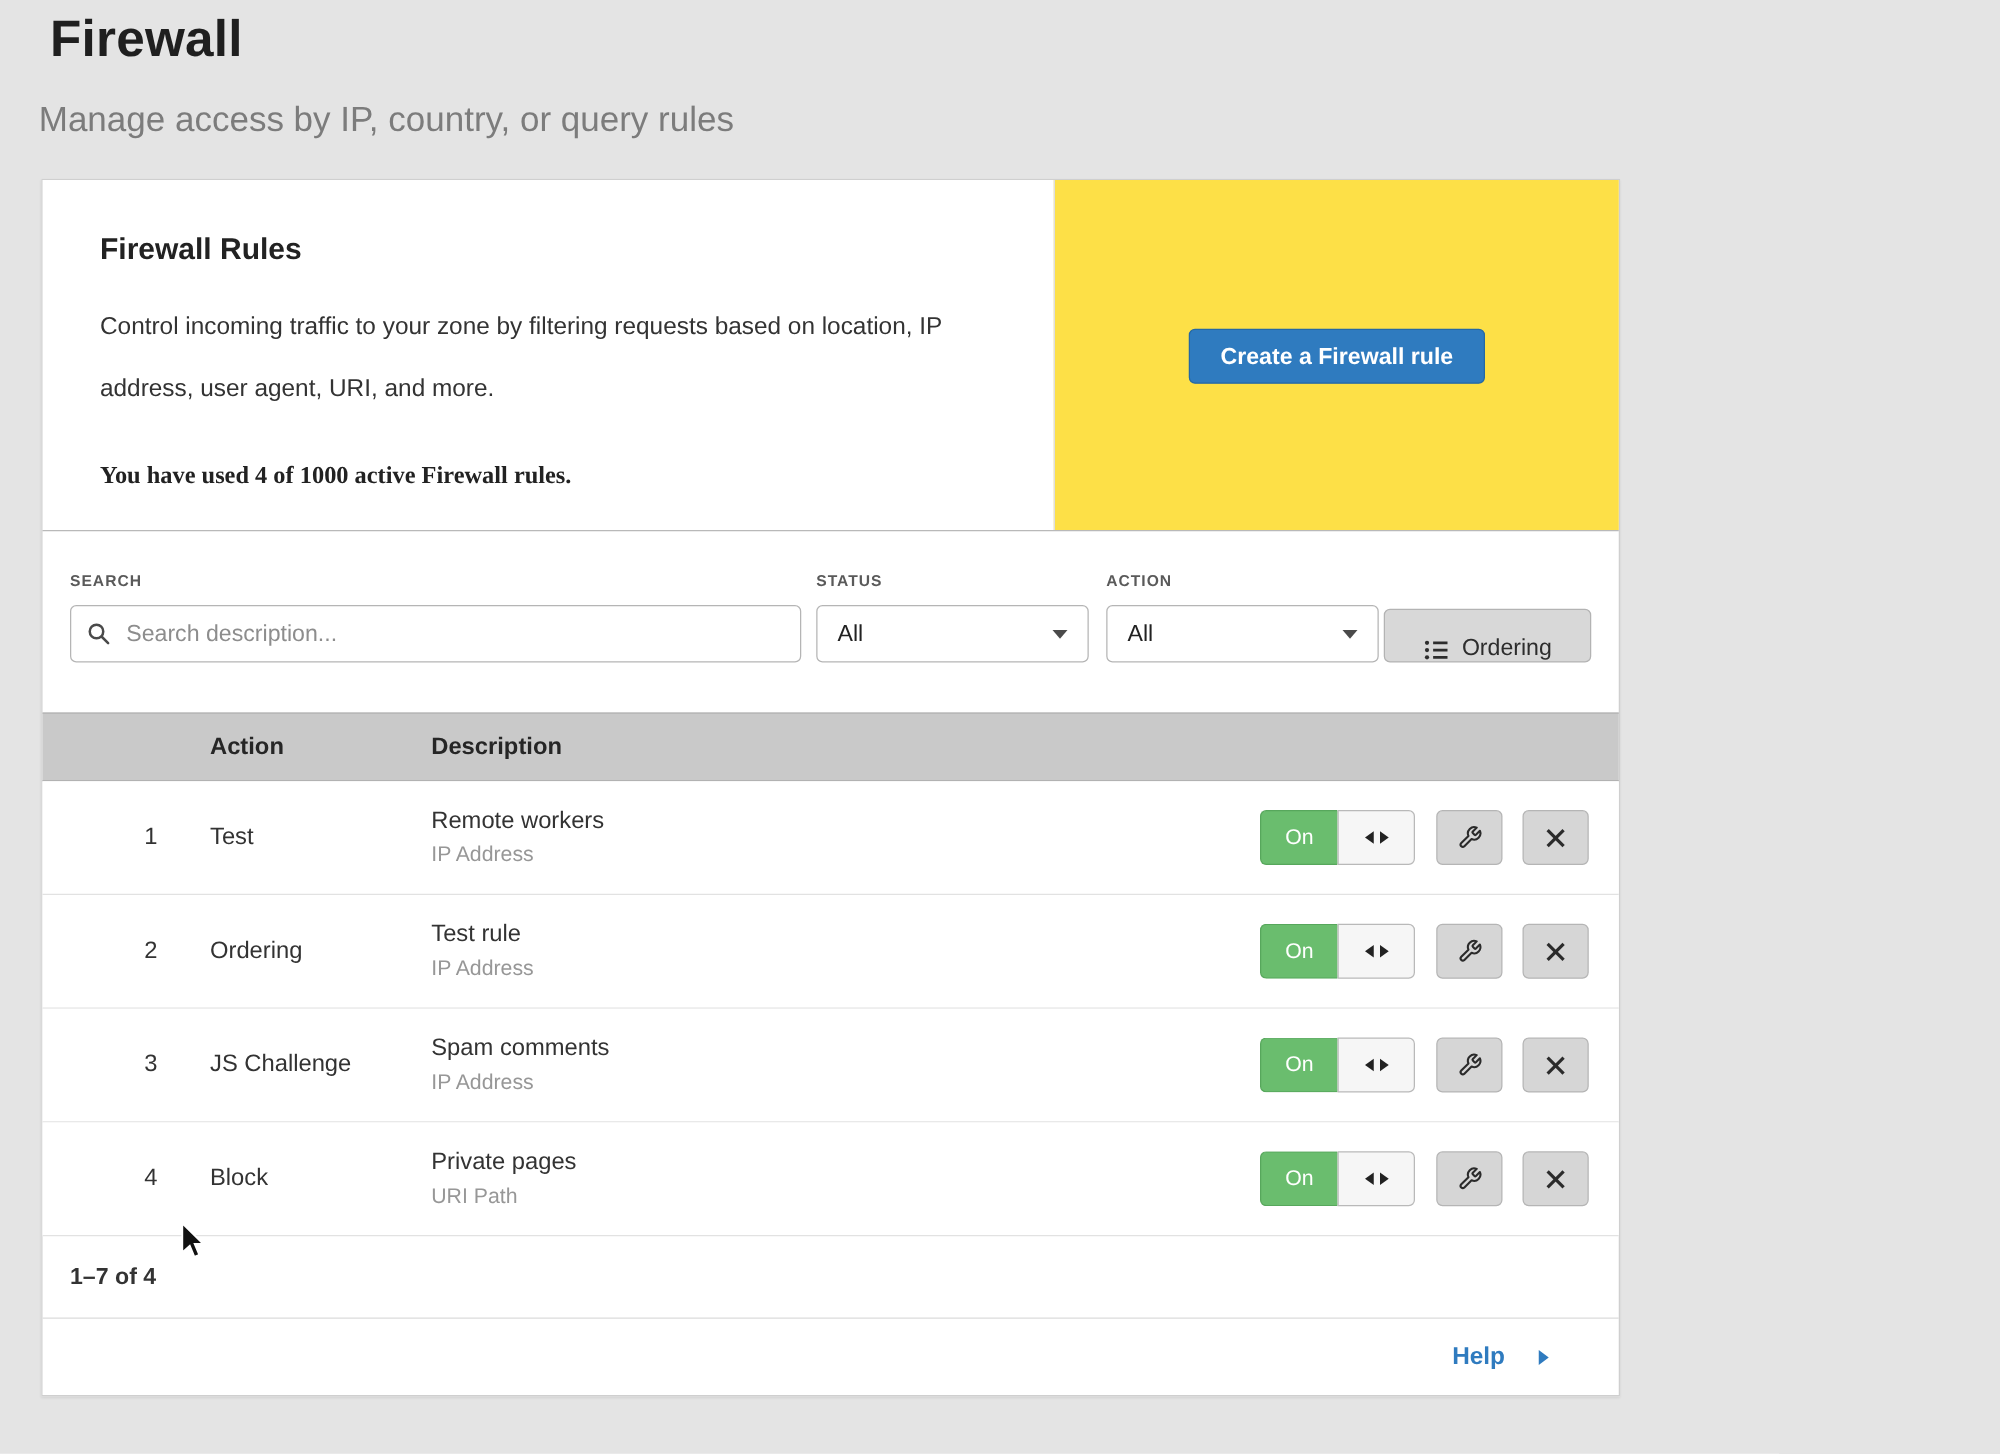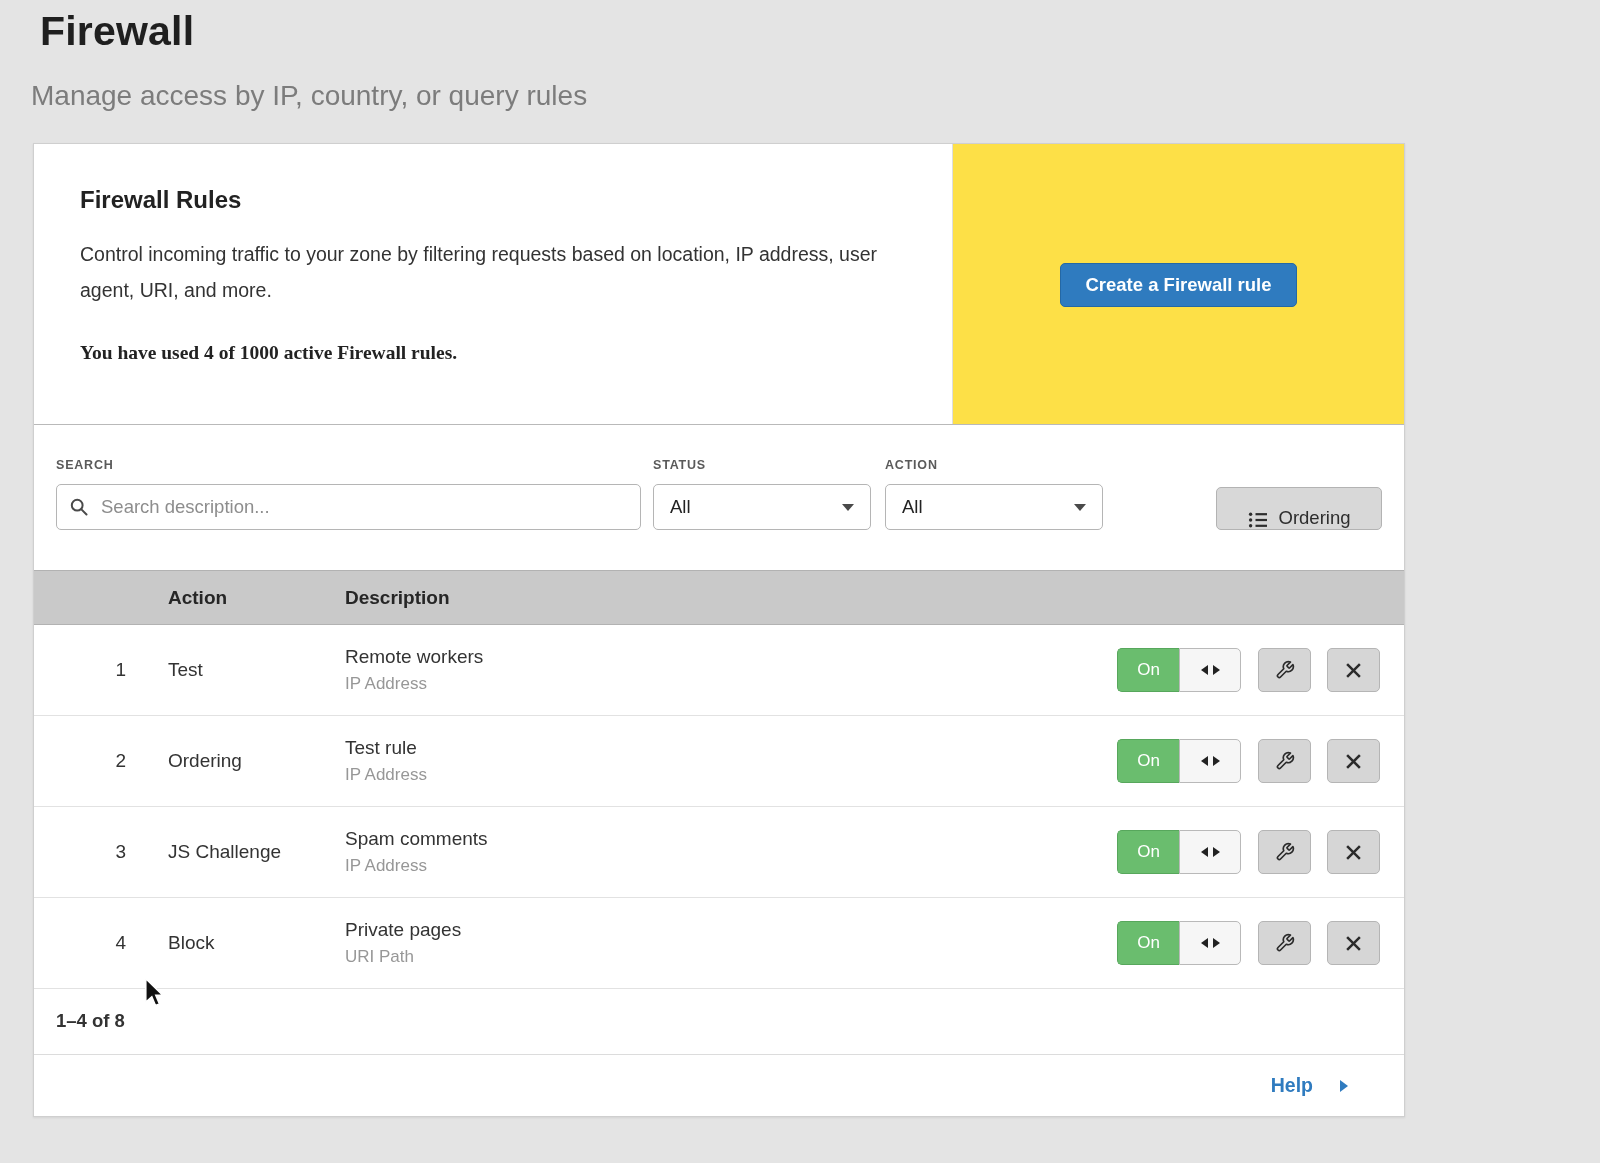--- a/index.html
+++ b/index.html
@@ -14,29 +14,29 @@
   .page { position:absolute; inset:0; }
   .page-title {
     position:absolute; left:40px; top:8px;
     font-size:41px; font-weight:700; color:#1f1f1f; letter-spacing:.2px;
   }
   .page-subtitle {
     position:absolute; left:31px; top:80px;
     font-size:28px; font-weight:400; color:#7c7c7c;
   }
   .card {
-    position:absolute; left:33px; top:143px; width:1372px;
+    position:absolute; left:33px; top:143px; width:1263px;
     background:#ffffff; border:1px solid #cfcfcf;
     box-shadow:0 1px 2px rgba(0,0,0,.08);
   }
   
   .card-header { display:flex; min-height:281px; border-bottom:1px solid #b9b9b9; }
   .card-header-main { flex:1; padding:42px 60px 0 46px; }
   .card-heading { font-size:24px; font-weight:700; color:#222; margin-bottom:22px; }
-  .card-description { font-size:19.5px; color:#333; line-height:36px; max-width:950px; }
+  .card-description { font-size:19.5px; color:#333; line-height:50px; max-width:950px; }
   .card-usage { font-size:19.5px; font-weight:700; color:#222; margin-top:34px;font-family:Liberation Serif, serif; }
   .card-header-aside {
     width:452px; background:#fde047; border-left:1px solid #dedede;
     display:flex; justify-content:center; align-items:flex-start; padding-top:119px;
   }
   .btn-primary {
     background:#2f7bbf; color:#fff; border:1px solid #2468a5; border-radius:5px;
     font-family:inherit; font-size:18.5px; font-weight:600;
     height:44px; padding:0 24px; cursor:pointer;
   }
@@ -304,21 +304,21 @@
           <button class="icon-btn delete-btn">
             <svg width="17" height="17" viewBox="0 0 16 16">
                 <line x1="2" y1="2" x2="14" y2="14" stroke="#2b2b2b" stroke-width="2.4"></line>
                 <line x1="14" y1="2" x2="2" y2="14" stroke="#2b2b2b" stroke-width="2.4"></line>
               </svg>
           </button>
         </div>
       </div>
     </div>
 
-    <div class="pagination">1–4 of 8</div>
+    <div class="pagination">1–7 of 4</div>
 
     <div class="card-footer">
       <a class="help-link">
         <span>Help</span>
         <span class="tri-help"></span>
       </a>
     </div>
 
   </div>
 

